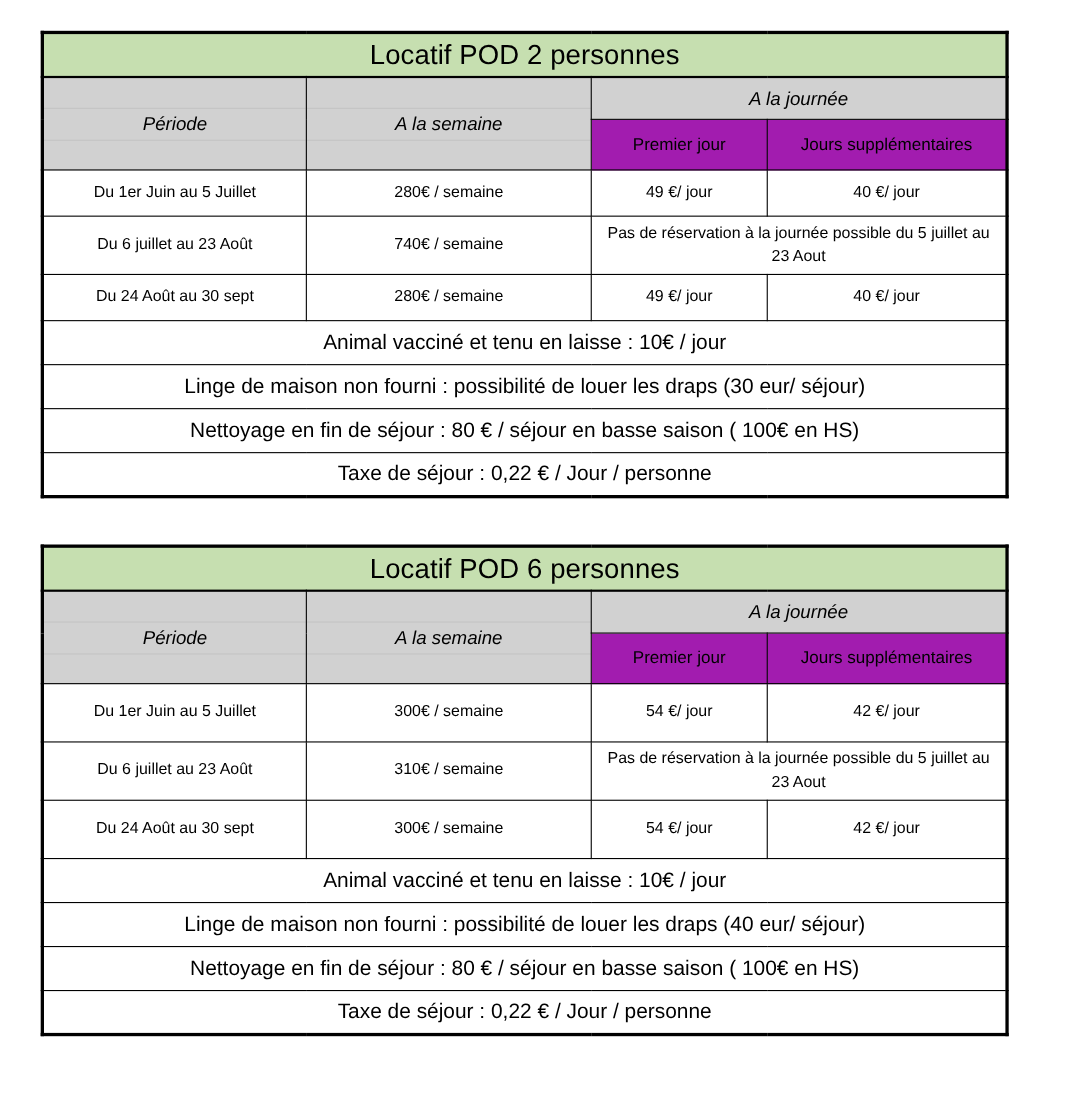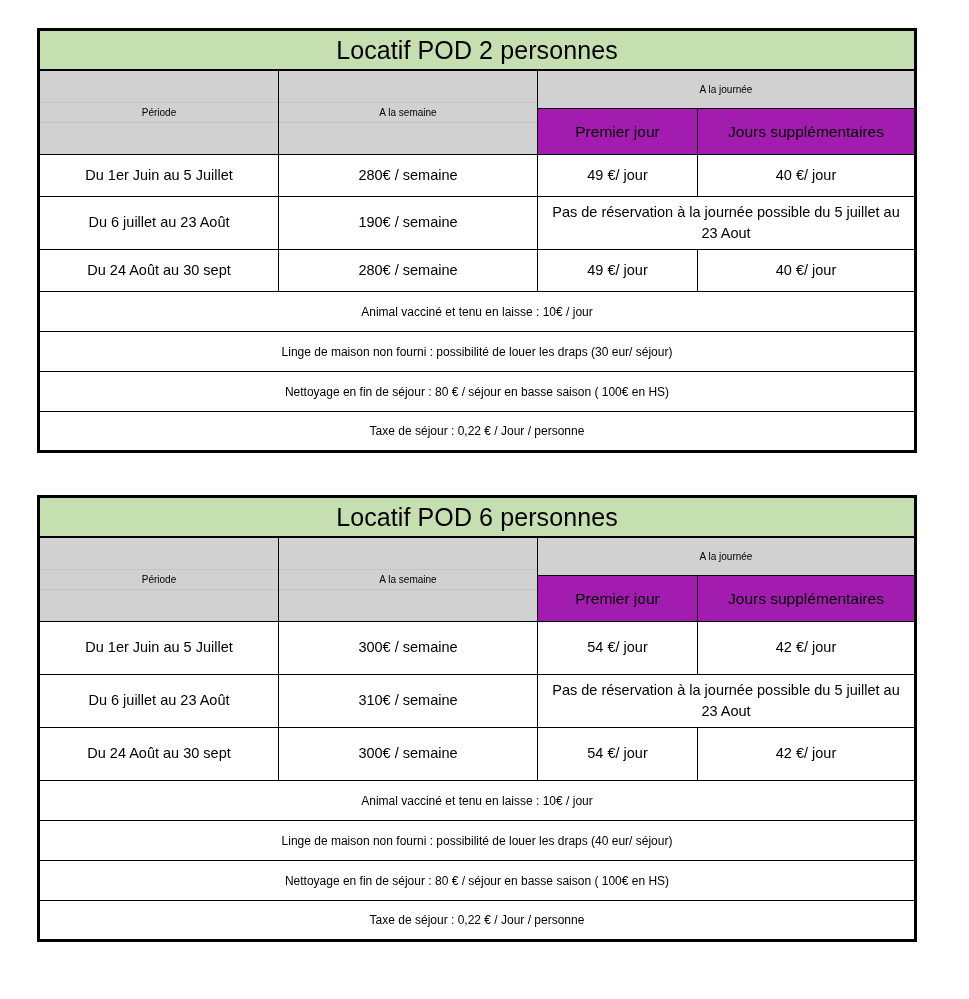--- a/index.html
+++ b/index.html
@@ -48,21 +48,22 @@
     font-weight: bold;
     letter-spacing: 0.1px;
     height: 38px;
     line-height: 38px;
     border-bottom: 2.5px solid #000000 !important;
   }
 
   
   .hdr-light {
     background: #d1d1d1;
-    font-size: 10px;
+    font-size: 17px;
+    font-style: italic;
   }
   .hdr-dark {
     background: #a21caf;
     font-size: 15.5px;
   }
   .hdr-span2 {
     height: 82px;
     border-bottom: 1.5px solid #000000 !important;
   }
   .hdr-journee {
@@ -93,21 +94,21 @@
   }
   .body-row td.tall {
     height: 53px;
   }
   .note-cell {
     line-height: 1.45;
   }
 
   
   .note-row td {
-    font-size: 12px;
+    font-size: 19px;
     height: 40px;
     padding: 3px 10px;
     box-sizing: border-box;
   }
 
   .table-gap {
     height: 42px;
   }
 
   .col-periode   { width: 240px; }
@@ -147,21 +148,21 @@
       </tr>
 
       <tr class="body-row">
         <td>Du 1er Juin au 5 Juillet</td>
         <td>280€ / semaine</td>
         <td>49 €/ jour</td>
         <td>40 €/ jour</td>
       </tr>
       <tr class="body-row">
         <td class="tall">Du 6 juillet au 23 Août</td>
-        <td class="tall">190€ / semaine</td>
+        <td class="tall">740€ / semaine</td>
         <td class="tall note-cell" colspan="2">Pas de réservation à la journée possible  du 5 juillet au 23 Aout</td>
       </tr>
       <tr class="body-row">
         <td>Du 24 Août au 30 sept</td>
         <td>280€ / semaine</td>
         <td>49 €/ jour</td>
         <td>40 €/ jour</td>
       </tr>
 
       <tr class="note-row">

